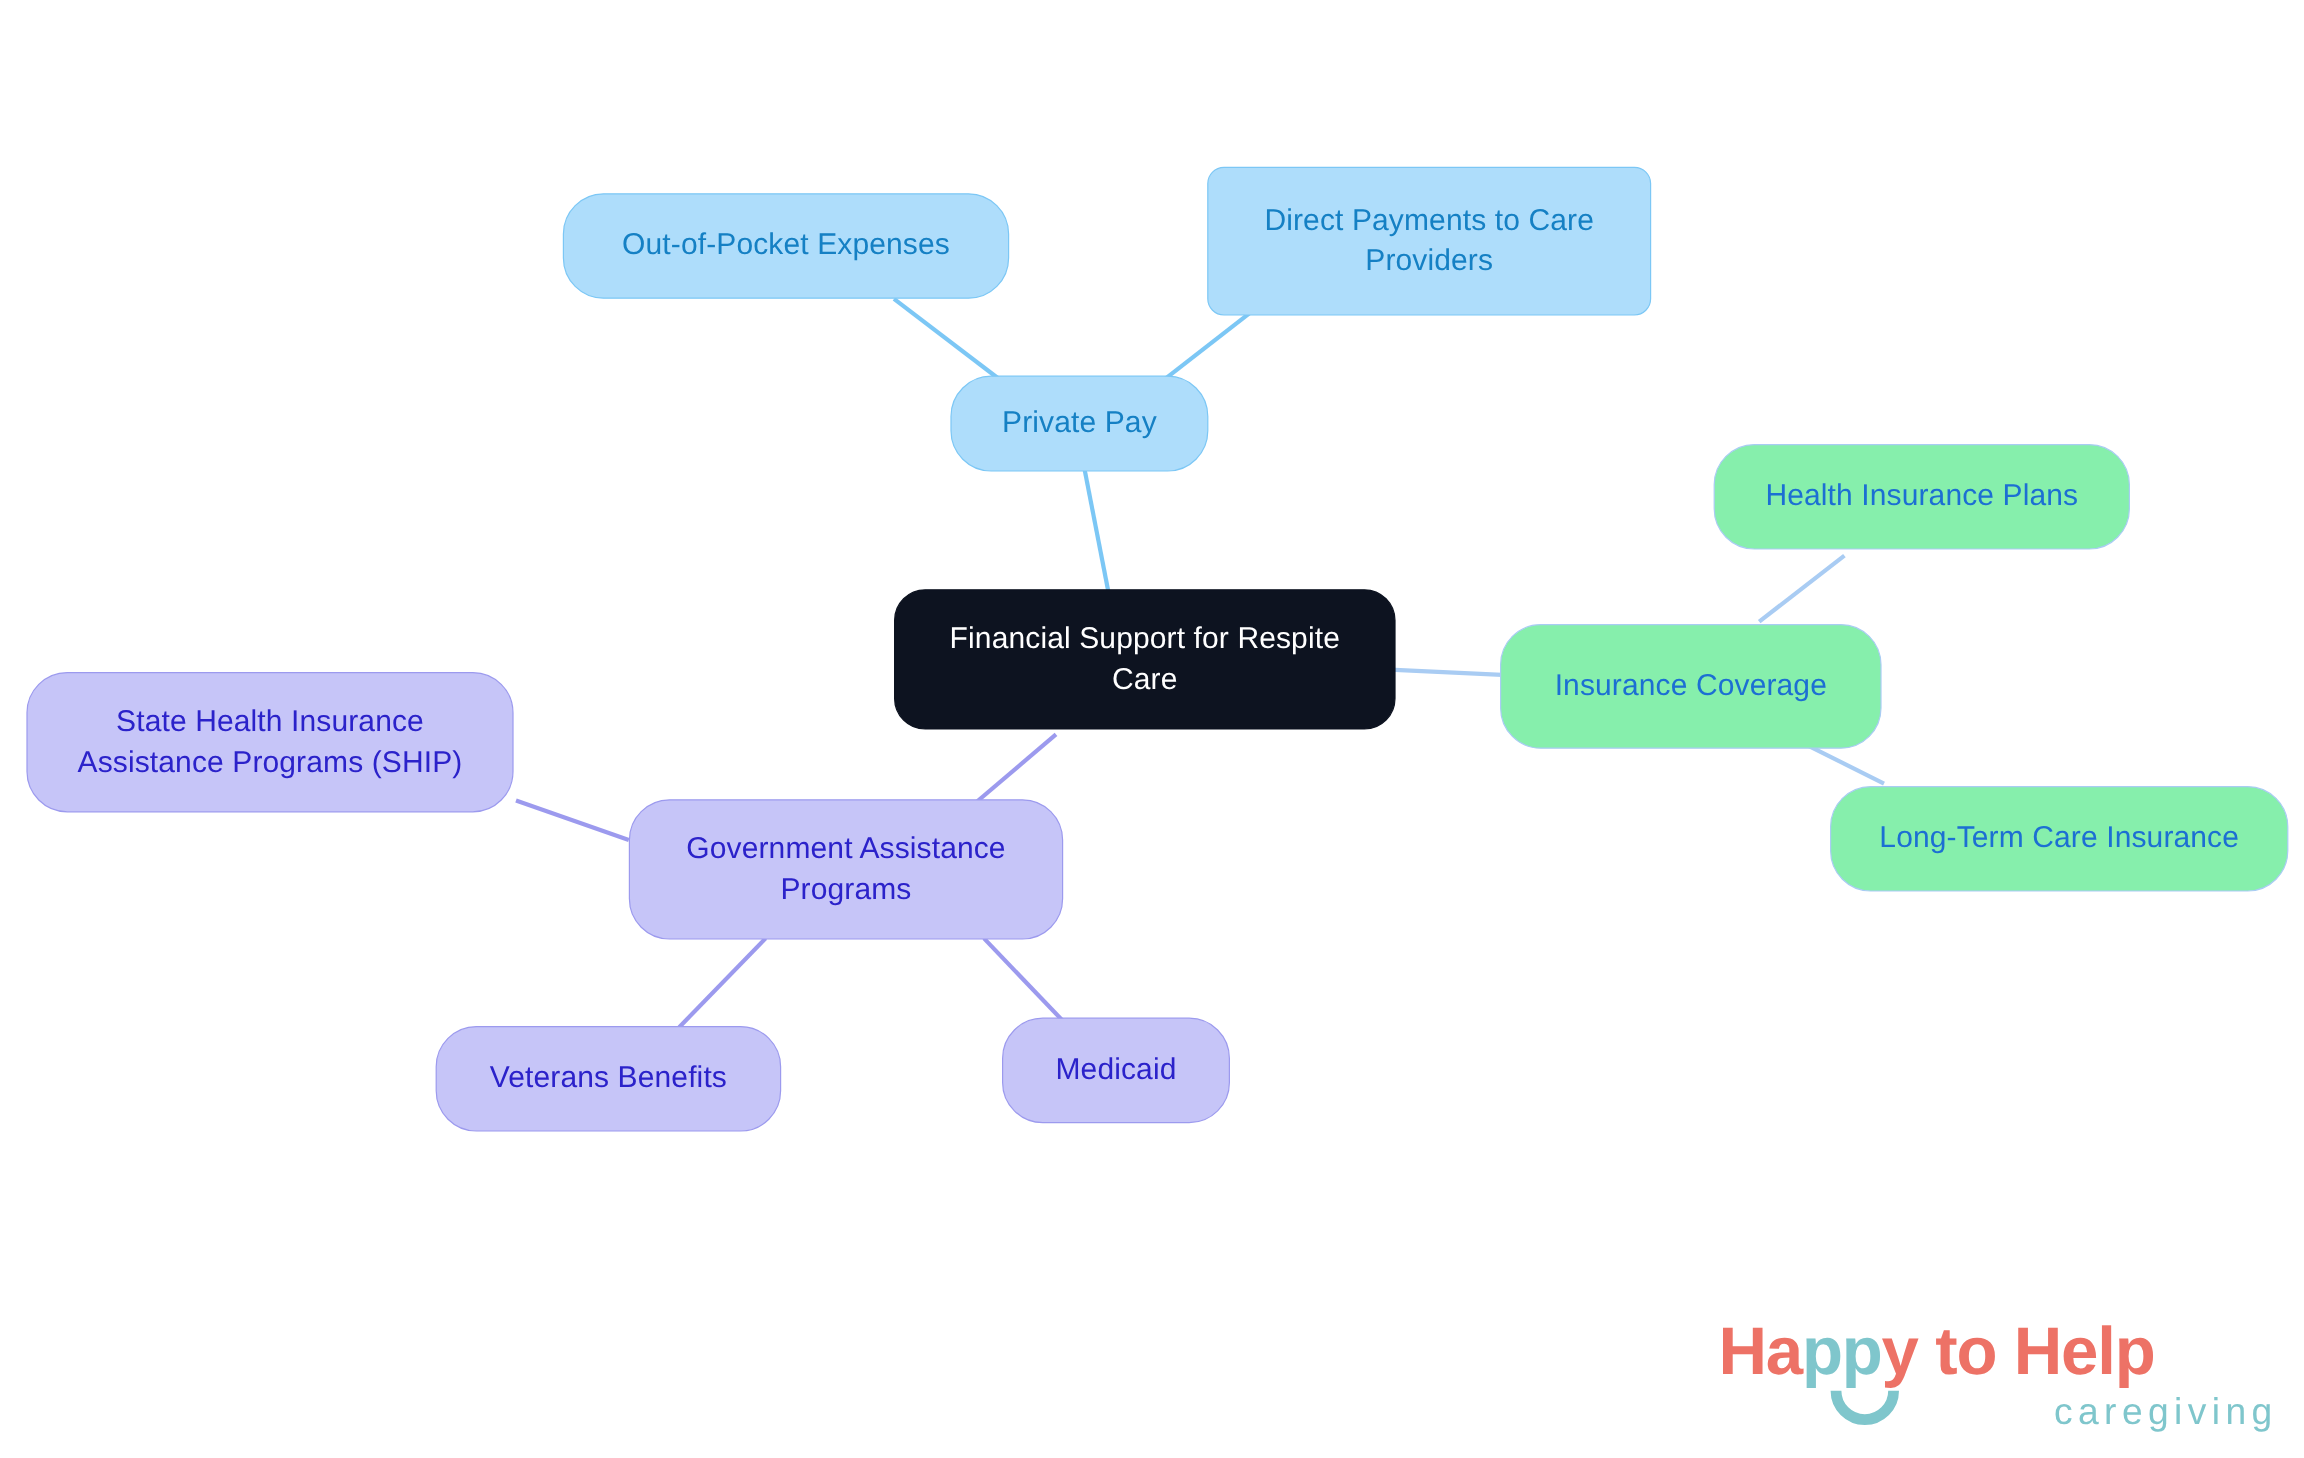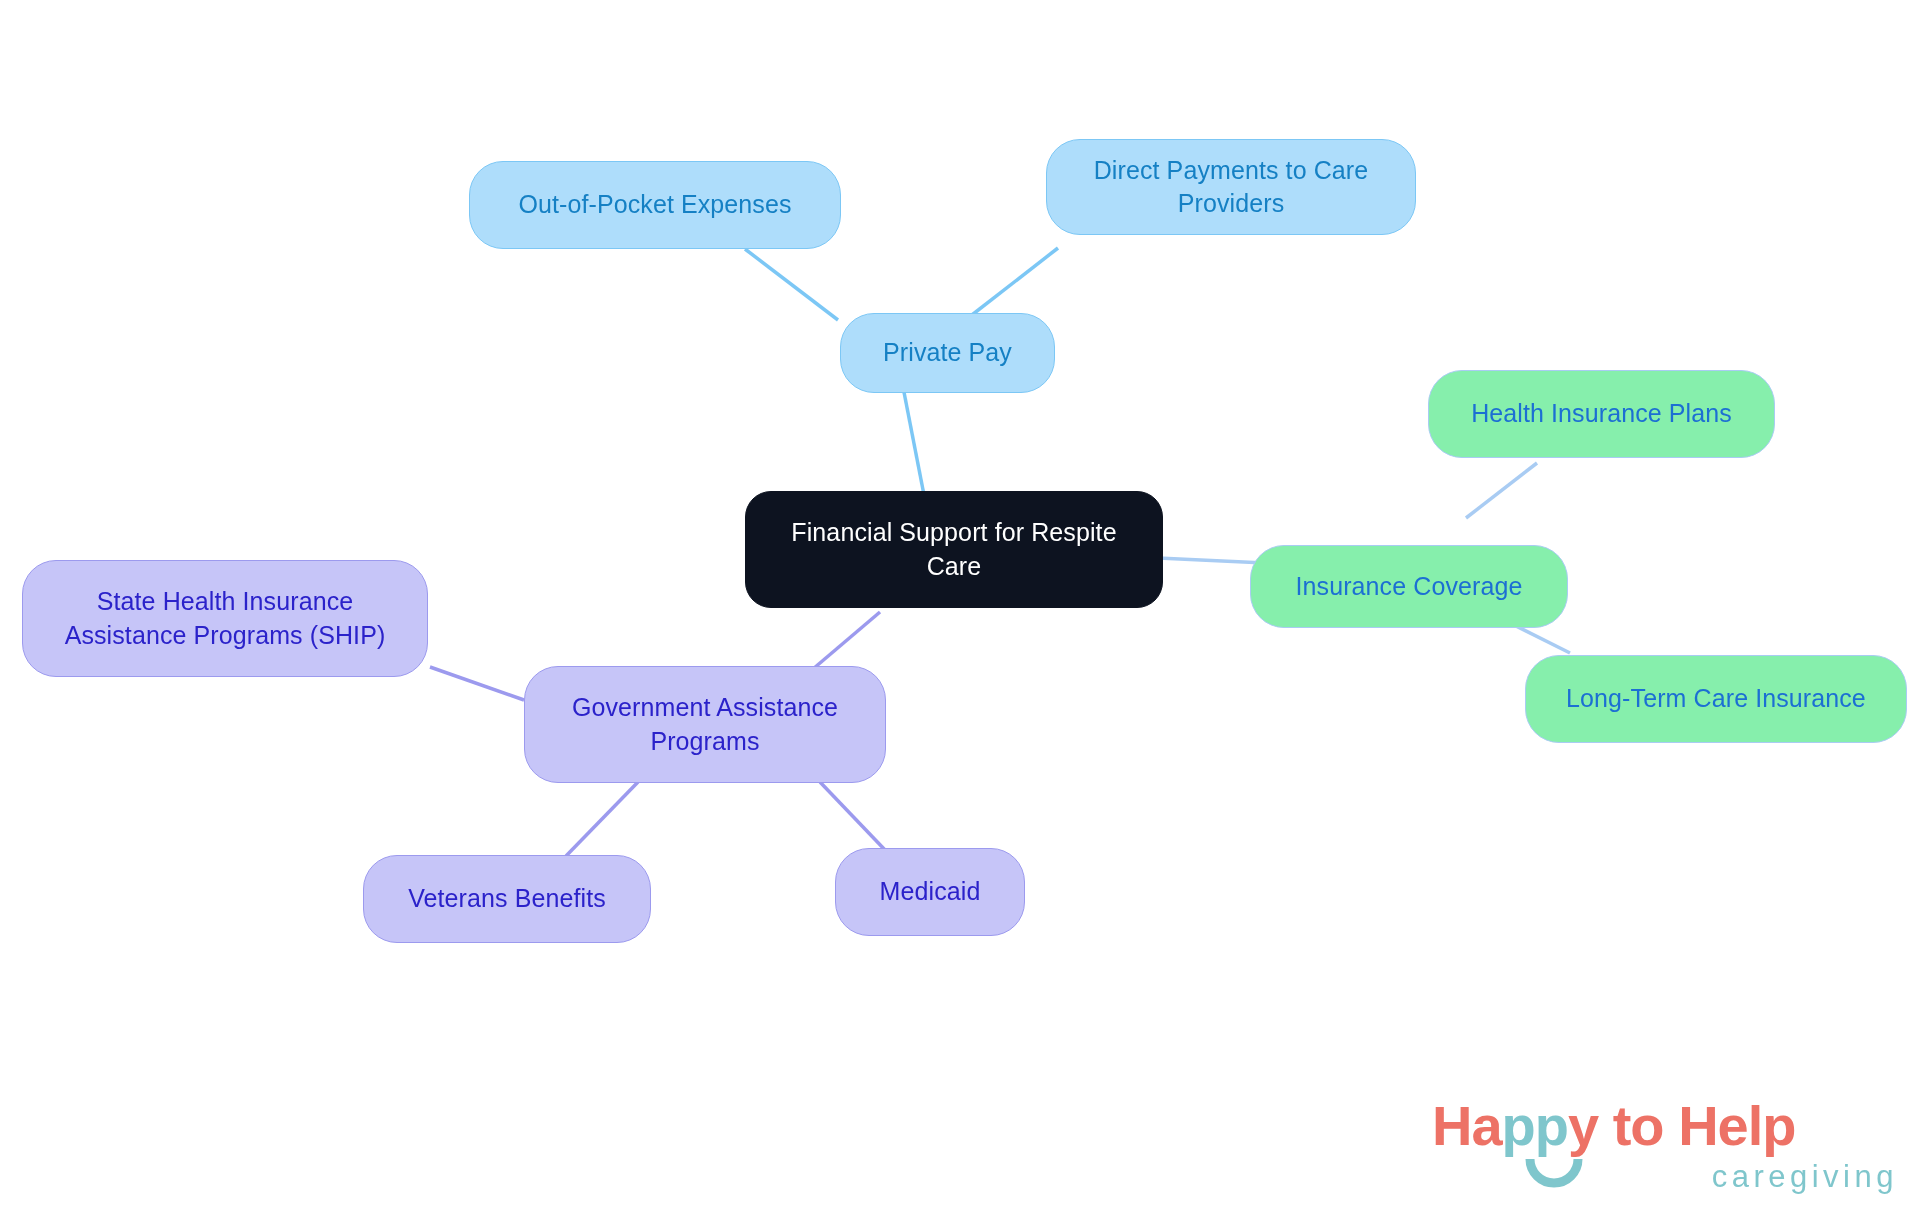--- a/index.html
+++ b/index.html
@@ -136,34 +136,34 @@
     <path d="M 638 782 L 566 856" stroke="#9c9aee" stroke-width="3.5" fill="none"></path>
 
     <path d="M 820 782 L 886 851" stroke="#9c9aee" stroke-width="3.5" fill="none"></path>
   </svg>
 
   <div class="node node-root" style="left:745px; top:491px; width:418px; height:117px;">
     <span>Financial Support for Respite
 Care</span>
   </div>
 
-  <div class="node node-blue" style="left:840px; top:313px; width:215px; height:80px;">
+  <div class="node node-blue" style="left:792px; top:313px; width:215px; height:80px;">
     <span>Private Pay</span>
   </div>
 
   <div class="node node-blue" style="left:469px; top:161px; width:372px; height:88px;">
     <span>Out-of-Pocket Expenses</span>
   </div>
 
-  <div class="node node-blue" style="left:1046px; top:139px; width:370px; height:96px;">
+  <div class="node node-blue" style="left:1006px; top:139px; width:370px; height:124px;border-radius:14px;">
     <span>Direct Payments to Care
 Providers</span>
   </div>
 
-  <div class="node node-lightblue" style="left:1250px; top:545px; width:318px; height:83px;">
+  <div class="node node-lightblue" style="left:1250px; top:520px; width:318px; height:104px;">
     <span>Insurance Coverage</span>
   </div>
 
   <div class="node node-lightblue" style="left:1428px; top:370px; width:347px; height:88px;">
     <span>Health Insurance Plans</span>
   </div>
 
   <div class="node node-lightblue" style="left:1525px; top:655px; width:382px; height:88px;">
     <span>Long-Term Care Insurance</span>
   </div>

